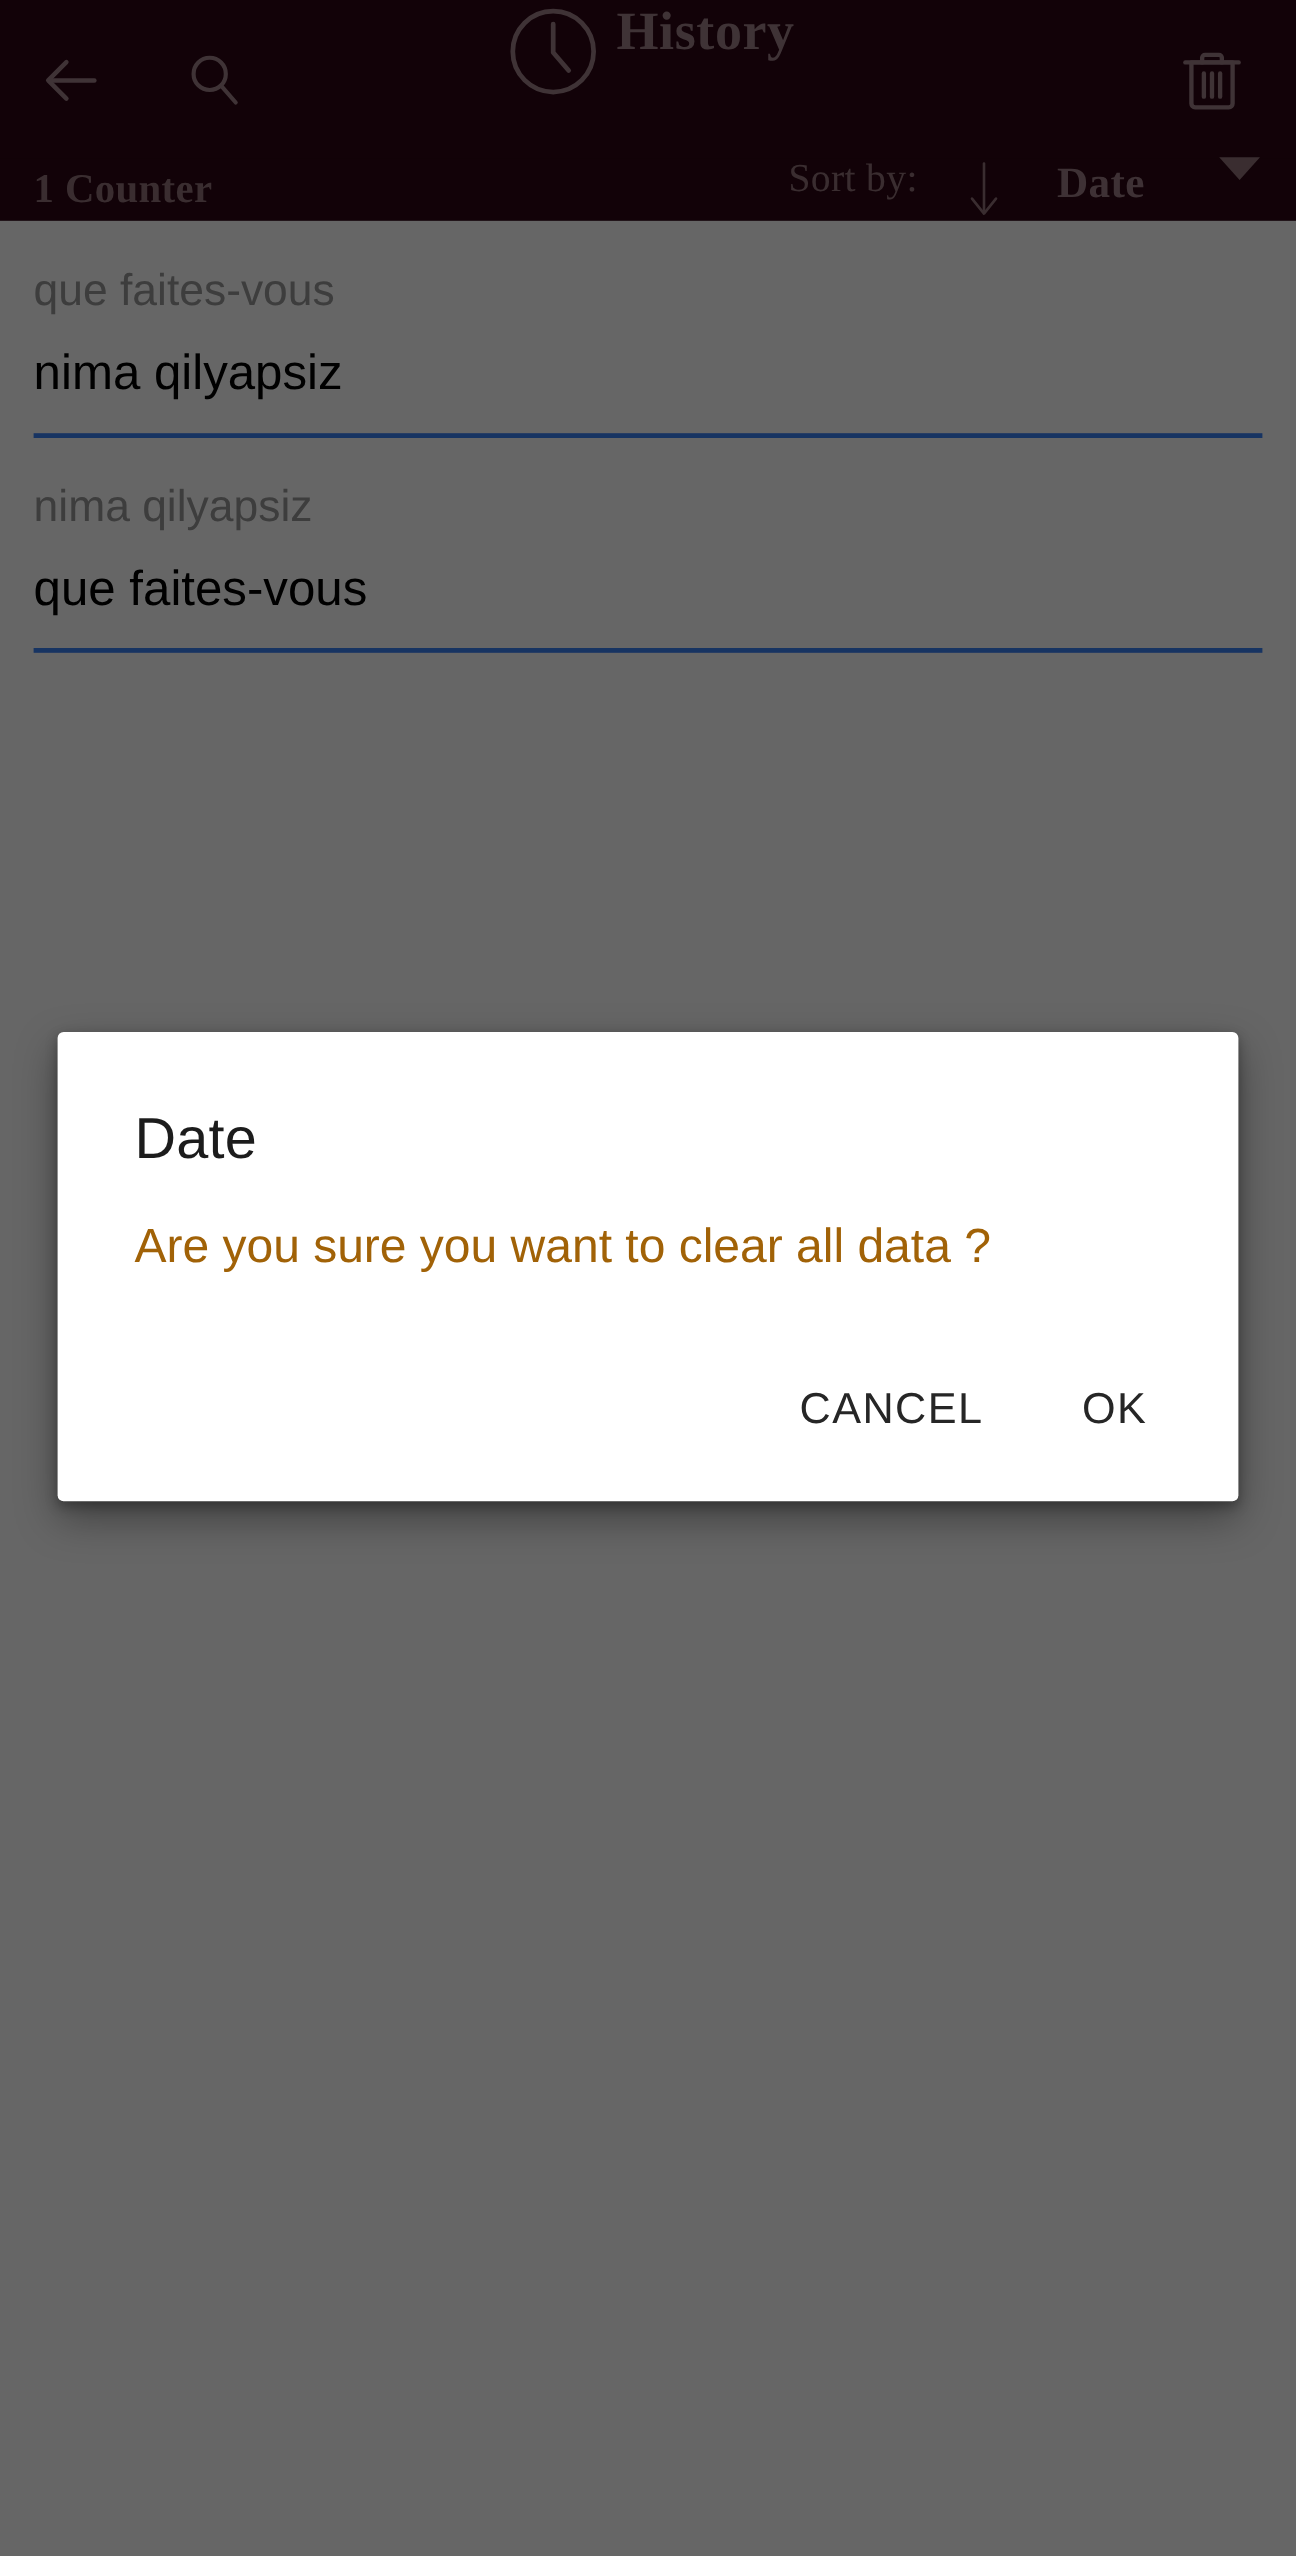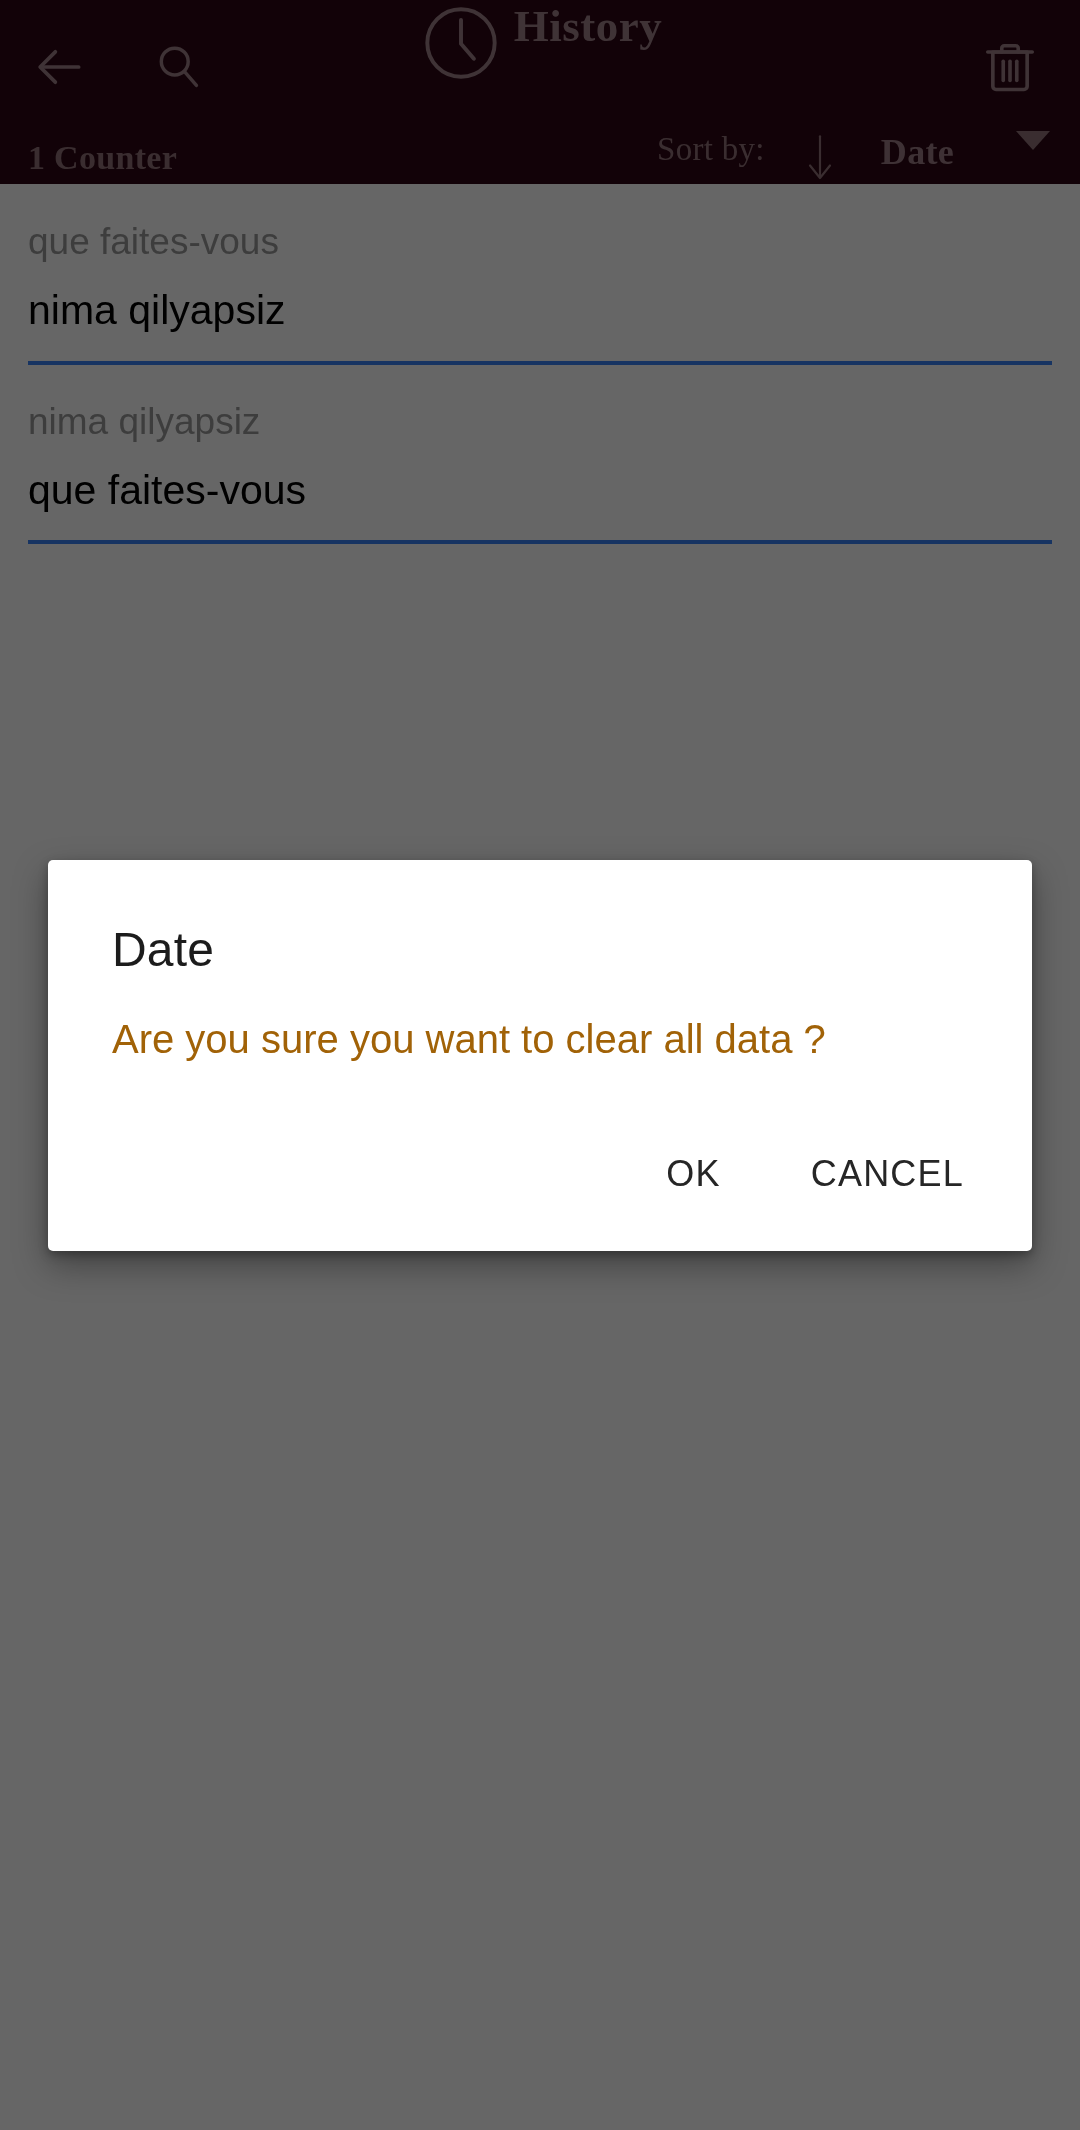--- a/index.html
+++ b/index.html
@@ -317,18 +317,18 @@
   </div>
 
   <div class="scrim"></div>
 
   <div class="dialog">
     <div class="dialog-title">Date</div>
 
     <div class="dialog-message">Are you sure you want to clear all data ?</div>
 
     <div class="dialog-actions">
+      <button class="dialog-btn btn-cancel">CANCEL</button>
       <button class="dialog-btn btn-ok">OK</button>
-      <button class="dialog-btn btn-cancel">CANCEL</button>
     </div>
   </div>
 
 </div>
 
 </body></html>

